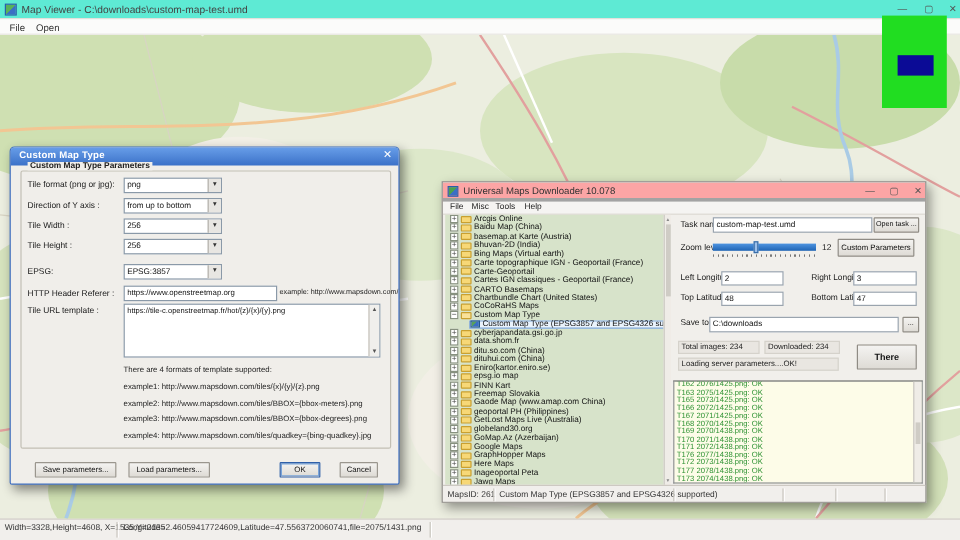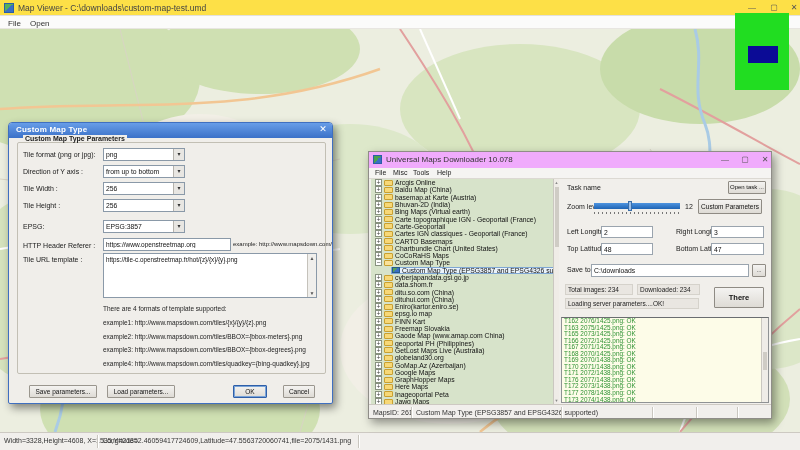--- a/index.html
+++ b/index.html
@@ -1,20 +1,20 @@
 <!DOCTYPE html>
 <html><head>
 <meta charset="utf-8">
 <style>
   *{box-sizing:border-box;margin:0;padding:0}
   html,body{background:#888}
   body{font-family:"Liberation Sans",sans-serif;}
   #screen{position:relative;width:800px;height:450px;overflow:hidden;background:#eceee0;}
   
-  .titlebar-main{position:absolute;left:0;top:0;width:800px;height:16px;background:#fde047;border-bottom:1px solid #e3e1dc;z-index:5}
+  .titlebar-main{position:absolute;left:0;top:0;width:800px;height:16px;background:#5eead4;border-bottom:1px solid #e3e1dc;z-index:5}
   .menubar-main{position:absolute;left:0;top:16px;width:800px;height:13px;background:#fbfbfa;border-bottom:1px solid #e8e6e1;z-index:5}
   .menu-item{position:absolute;top:2px;font-size:8px;color:#333;padding:1px 3px;cursor:default}
   .winctl{position:absolute;top:1px;width:16px;height:13px;font-size:8px;color:#555;text-align:center;line-height:13px}
   .title-text{position:absolute;left:18px;top:3px;font-size:8.5px;color:#444;white-space:nowrap}
   .appicon{position:absolute;left:4px;top:3px;width:10px;height:10px;border:1px solid #2b5ea8;background:linear-gradient(135deg,#59b05a 0 50%,#3a6fc4 50% 100%)}
   .statusbar{position:absolute;background:#f1efec;border-top:1px solid #cdc9c2;font-size:7px;color:#333}
   .statusbar .pane-text{position:absolute;top:4px;white-space:nowrap}
   .vdiv{position:absolute;top:2px;bottom:2px;width:1px;background:#c9c6bf;box-shadow:1px 0 0 #ffffff}
   
   #map-wrap{position:absolute;left:0;top:29px;width:800px;height:403px;z-index:1}
@@ -39,21 +39,21 @@
   .textarea{position:absolute;background:#fff;border:1px solid #8a99a8}
   .textarea .txt{position:absolute;left:2px;top:2px;font-size:6.3px;color:#111;white-space:nowrap}
   .tascroll{position:absolute;right:0;top:0;bottom:0;width:9px;background:#f0efec;border-left:1px solid #c5c2bb}
   .tascroll .up,.tascroll .dn{position:absolute;left:0;width:8px;height:8px;font-size:5px;color:#555;text-align:center;line-height:8px}
   .tascroll .up{top:0}.tascroll .dn{bottom:0}
   .note{position:absolute;font-size:6.5px;color:#222;white-space:nowrap}
   .btn{position:absolute;height:13px;background:linear-gradient(180deg,#f4f3f1,#dedbd5);border:1px solid #9a968e;border-radius:1px;font-size:6.5px;color:#111;text-align:center;line-height:11px;white-space:nowrap}
   .btn.default{border:1px solid #2f5fa8;box-shadow:0 0 0 1px #7aa4d8 inset}
   
   #umd{position:absolute;left:368px;top:151px;width:404px;height:268px;background:#f1efeb;border:1px solid #8f8d88;box-shadow:3px 4px 9px rgba(0,0,0,.4);z-index:8;overflow:hidden}
-  #umd .utitle{position:absolute;left:0;top:0;width:100%;height:18px;background:#f0abfc;border-bottom:1px solid #a3a3a3}
+  #umd .utitle{position:absolute;left:0;top:0;width:100%;height:18px;background:#fca5a5;border-bottom:5px solid #a3a3a3}
   #umd .utitle .t{position:absolute;left:17px;top:3px;font-size:8px;color:#333;white-space:nowrap}
   #umd .uicon{position:absolute;left:4px;top:3px;width:9px;height:9px;border:1px solid #2b5ea8;background:linear-gradient(135deg,#4aa04e 0 50%,#3a6fc4 50% 100%)}
   #umd .umenu{position:absolute;left:0;top:16px;width:100%;height:11px;background:#f5f4f2;border-bottom:1px solid #dcd9d3}
   #umd .umenu .mi{position:absolute;top:1px;font-size:7px;color:#222}
   #tree{position:absolute;left:2px;top:27px;width:182px;height:225px;background:#d7e3ca;overflow:hidden}
   .tree-row{display:flex;align-items:center;height:7.3px;padding-left:4px;white-space:nowrap}
   .tree-row .expand{flex:none;width:7px;height:7px;border:1px solid #87917f;background:#fff;font-size:7px;line-height:5px;text-align:center;color:#444;margin-right:2px}
   .tree-row .ticon{flex:none;margin-right:2px}
   .ticon.folder,.ticon.folder-open{width:9px;height:6px;background:#f7d877;border:1px solid #c9a030;border-radius:1px;position:relative}
   .ticon.folder-open{background:#fae29a}
@@ -401,20 +401,21 @@
           <span class="tlabel">Jawg Maps</span>
         </div>
       </div>
     <div id="tree-scroll">
       <span class="arr" style="top:1px">▲</span>
       <span class="arr" style="bottom:1px">▼</span>
       <div class="thumb"></div>
     </div>
 
     <span class="ulabel" style="left:198px;top:32px">Task name</span>
+    <input class="uinput" style="left: 225px; top: 29px; width: 133px; height: 13px;" readonly="" value="custom-map-test.umd">
     <div class="ubtn" style="left:359px;top:29px;width:38px;height:13px;line-height:11px">Open task ...</div>
 
     <span class="ulabel" style="left:198px;top:51px">Zoom level</span>
     <div id="slider">
       <div class="fill"></div>
       <div class="thumb"></div>
     </div>
     <div id="slider-ticks"></div>
     <span class="ulabel" style="left:316px;top:51px">12</span>
     <div class="ubtn" style="left:329px;top:47px;width:64px;height:15px;line-height:13px;font-size:6.5px">Custom Parameters</div>

